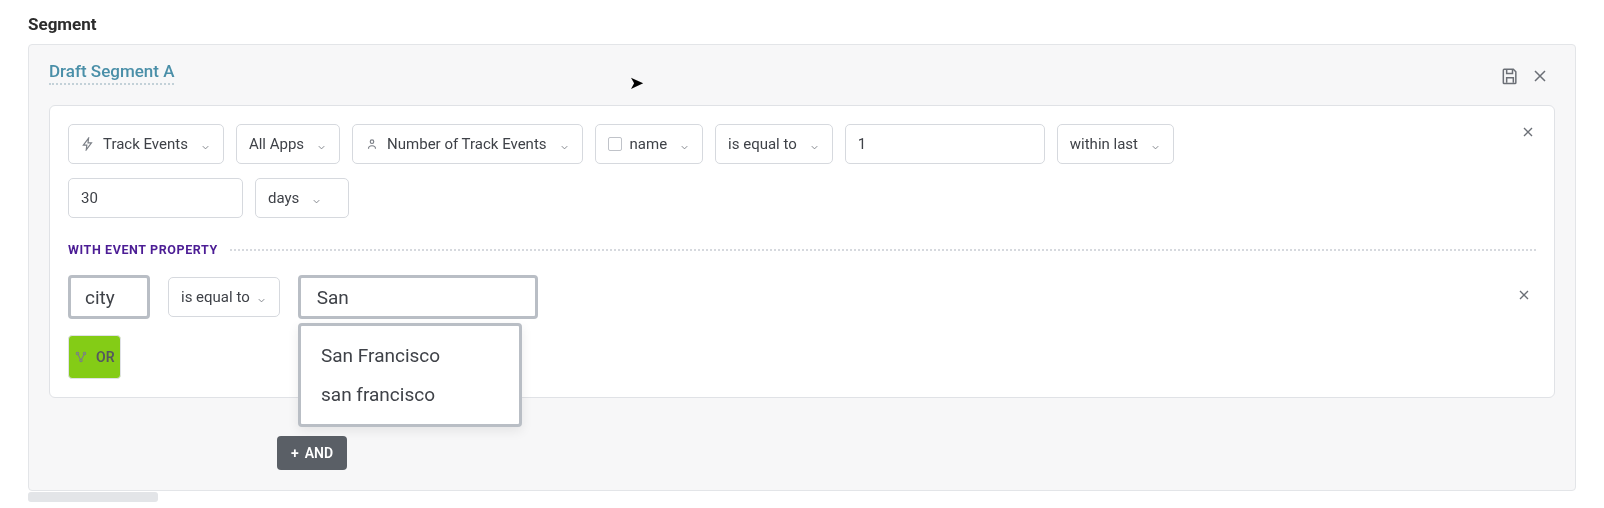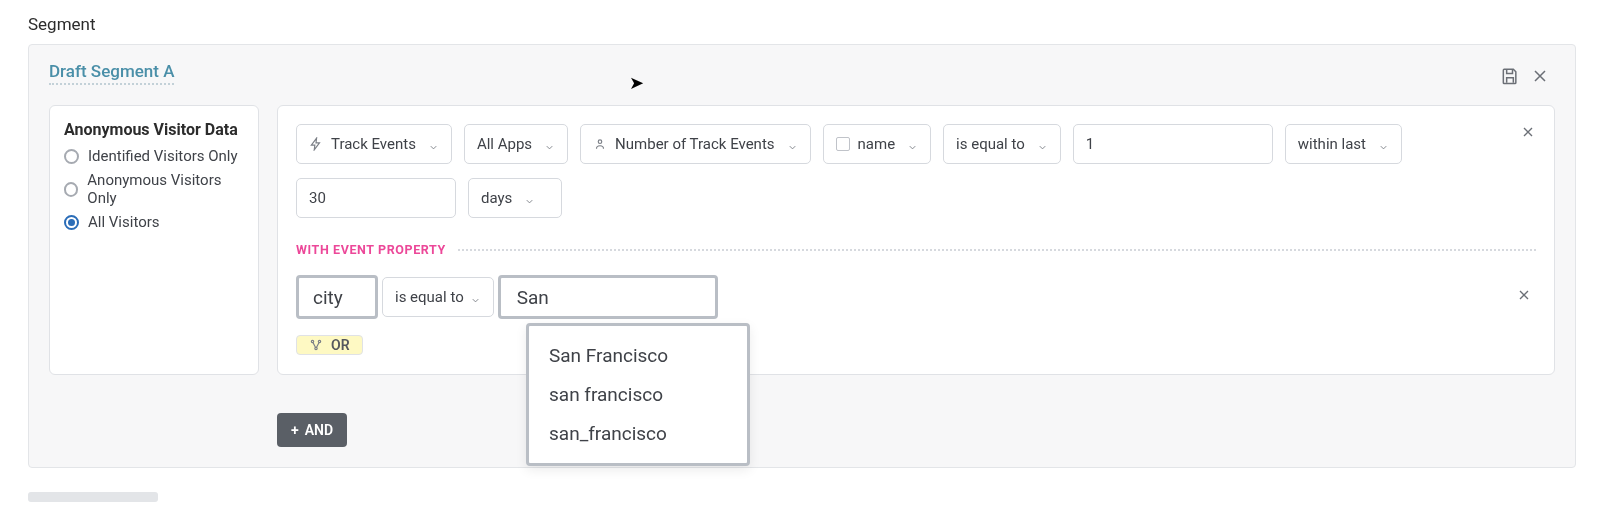--- a/index.html
+++ b/index.html
@@ -1,18 +1,18 @@
 <!DOCTYPE html>
 <html><head>
   <meta charset="utf-8">
   <style>
     * { box-sizing: border-box; margin: 0; padding: 0; font-family: -apple-system, BlinkMacSystemFont, "Segoe UI", Roboto, sans-serif; }
     body { background: #f5f6f8; width: 1604px; height: 508px; overflow: hidden; }
     .outer { background: #fff; margin: 0; height: 100%; padding: 0; }
-    .header { padding: 14px 28px 10px 28px; font-size: 17px; font-weight: 400; color: #2c2c2c; }
+    .header { padding: 14px 28px 10px 28px; font-size: 17px; font-weight: 700; color: #2c2c2c; }
     .segment-box { margin: 0 28px; border: 1px solid #e3e5e8; border-radius: 4px; background: #f7f7f8; padding: 0; }
     .segment-bar { display: flex; align-items: flex-start; padding: 16px 20px 14px 20px; }
     .segment-title { color: #4a8fa8; font-size: 17px; font-weight: 500; border-bottom: 2px dotted #c3d1d8; padding-bottom: 2px; }
     .segment-bar-spacer { flex: 1; }
     .icon-btn { width: 30px; height: 30px; display: flex; align-items: center; justify-content: center; cursor: pointer; color: #6b6f76; }
     .icon-btn svg { width: 20px; height: 20px; stroke: currentColor; fill: none; stroke-width: 1.8; }
     .layout-row { display: flex; gap: 18px; padding: 0 20px 20px 20px; }
     .sidebar-card { background: #fff; border: 1px solid #e0e2e6; border-radius: 6px; padding: 14px 14px; width: 210px; }
     .sidebar-title { font-weight: 700; font-size: 16px; color: #2c2c2c; margin-bottom: 8px; }
     .radio-row { display: flex; align-items: center; gap: 9px; margin: 6px 0; font-size: 15px; color: #3f4248; }
@@ -20,31 +20,31 @@
     .radio.selected { border-color: #2b6db8; }
     .radio.selected::after { content: ""; position: absolute; top: 2px; left: 2px; width: 7px; height: 7px; background: #2b6db8; border-radius: 50%; }
     .rules-card { background: #fff; border: 1px solid #e0e2e6; border-radius: 6px; padding: 18px 18px 18px 18px; flex: 1; position: relative; }
     .row1 { display: flex; flex-wrap: wrap; gap: 12px; align-items: center; }
     .pill { background: #fff; border: 1px solid #d6d9de; border-radius: 5px; height: 40px; display: flex; align-items: center; padding: 0 12px; font-size: 15px; color: #3f4248; gap: 8px; cursor: pointer; }
     .pill .chev { margin-left: 4px; }
     .pill-input { background: #fff; border: 1px solid #d6d9de; border-radius: 5px; height: 40px; padding: 0 12px; font-size: 15px; color: #3f4248; width: 200px; }
     .pill-checkbox { width: 14px; height: 14px; border: 1.5px solid #c0c3c9; border-radius: 2px; background: #fff; }
     .close-rule { position: absolute; top: 14px; right: 14px; color: #6b6f76; font-size: 20px; cursor: pointer; width: 24px; height: 24px; display:flex; align-items:center; justify-content:center; }
     .row2 { display: flex; gap: 12px; align-items:center; margin-top: 14px; }
-    .num-input { width: 160px; }
+    .num-input { width: 175px; }
     .dur-pill { width: 94px; }
     .section-label-row { display: flex; align-items: center; margin-top: 24px; gap: 12px; }
-    .section-label { font-size: 12.5px; font-weight: 700; letter-spacing: 0.6px; color: #ec4899; white-space: nowrap; }
+    .section-label { font-size: 12.5px; font-weight: 700; letter-spacing: 0.6px; color: #4c1d95; white-space: nowrap; }
     .dotted-line { flex: 1; border-top: 2px dotted #d6d9de; height: 0; }
-    .row3 { display: flex; gap: 4px; align-items: center; margin-top: 18px; position: relative; }
+    .row3 { display: flex; gap: 18px; align-items: center; margin-top: 18px; position: relative; }
     .prop-input { border: 3px solid #b9bec5; border-radius: 4px; height: 44px; padding: 0 14px; font-size: 19px; color: #3f4248; width: 82px; background:#fff; }
     .op-pill { border: 1px solid #d6d9de; border-radius: 5px; height: 40px; padding: 0 12px; display:flex; align-items:center; gap:6px; font-size: 15px; color:#3f4248; background:#fff; cursor:pointer; }
-    .val-input { border: 3px solid #b9bec5; border-radius: 4px; height: 44px; padding: 0 16px; font-size: 19px; color: #3f4248; width: 220px; background:#fff; }
+    .val-input { border: 3px solid #b9bec5; border-radius: 4px; height: 44px; padding: 0 16px; font-size: 19px; color: #3f4248; width: 240px; background:#fff; }
     .close-prop { position: absolute; top: 8px; right: 0px; color: #6b6f76; font-size: 18px; cursor:pointer; width:24px; height:24px; display:flex; align-items:center; justify-content:center; }
-    .or-btn { margin-top: 16px; display: inline-flex; align-items: center; gap: 8px; background: #fef9c3; border: 1px solid #e0e2e6; border-radius: 4px; height: 20px; padding: 0 12px; font-size: 14px; font-weight: 600; color: #55585e; cursor:pointer; }
+    .or-btn { margin-top: 16px; display: inline-flex; align-items: center; gap: 8px; background: #84cc16; border: 1px solid #e0e2e6; border-radius: 4px; height: 44px; padding: 0 5px; font-size: 14px; font-weight: 600; color: #55585e; cursor:pointer; }
     .and-btn { margin: 18px 0 0 0; display: inline-flex; align-items: center; gap: 6px; background: #5a5f66; color: #fff; border-radius: 4px; height: 34px; padding: 0 14px; font-size: 14px; font-weight: 600; cursor:pointer; }
     .dropdown-panel { position: absolute; left: 230px; top: 48px; width: 224px; background: #fff; border: 3px solid #b9bec5; border-radius: 4px; box-shadow: 0 4px 12px rgba(0,0,0,0.08); padding: 10px 0; z-index: 10; }
     .dropdown-item { padding: 8px 20px; font-size: 19px; color: #3f4248; cursor: pointer; }
     .chev { width: 11px; height: 11px; display:inline-block; }
     .chev svg { width:100%; height:100%; stroke:#7b7f86; fill:none; stroke-width:2; }
     .small-icon { width:14px; height:14px; display:inline-flex; }
     .small-icon svg { width:100%; height:100%; stroke:#7b7f86; fill:none; stroke-width:2; }
     .and-wrapper { padding: 0 20px 20px 20px; margin-left: 228px; }
     .cursor { position: absolute; left: 629px; top: 72px; font-size: 18px; color:#000; pointer-events:none; }
     .bottom-strip { position:absolute; left:28px; bottom:6px; width:130px; height:10px; background:#e3e5e8; border-radius:3px; }
@@ -67,35 +67,20 @@
           </svg>
       </div>
       <div class="icon-btn">
         <svg viewBox="0 0 24 24">
             <path d="M6 6l12 12M18 6L6 18"></path>
           </svg>
       </div>
     </div>
 
     <div class="layout-row">
-      <div class="sidebar-card">
-        <div class="sidebar-title">Anonymous Visitor Data</div>
-        <div class="radio-row">
-          <span class="radio"></span>
-          <span>Identified Visitors Only</span>
-        </div>
-        <div class="radio-row">
-          <span class="radio"></span>
-          <span>Anonymous Visitors Only</span>
-        </div>
-        <div class="radio-row">
-          <span class="radio selected"></span>
-          <span>All Visitors</span>
-        </div>
-      </div>
 
       <div class="rules-card">
         <div class="close-rule">
           <svg viewBox="0 0 24 24" width="16" height="16" stroke="#6b6f76" fill="none" stroke-width="2">
               <path d="M6 6l12 12M18 6L6 18"></path>
             </svg>
         </div>
 
         <div class="row1">
           <div class="pill">
@@ -175,21 +160,20 @@
           <input class="val-input" value="San" style="">
           <div class="close-prop">
             <svg viewBox="0 0 24 24" width="16" height="16" stroke="#6b6f76" fill="none" stroke-width="2">
                 <path d="M6 6l12 12M18 6L6 18"></path>
               </svg>
           </div>
 
           <div class="dropdown-panel">
             <div class="dropdown-item">San Francisco</div>
             <div class="dropdown-item">san francisco</div>
-            <div class="dropdown-item">san_francisco</div>
           </div>
         </div>
 
         <div class="or-btn">
           <span class="small-icon">
               <svg viewBox="0 0 24 24">
                 <circle cx="6" cy="6" r="2"></circle>
                 <circle cx="18" cy="6" r="2"></circle>
                 <circle cx="12" cy="18" r="2"></circle>
                 <path d="M7 8l4 8M17 8l-4 8"></path>

